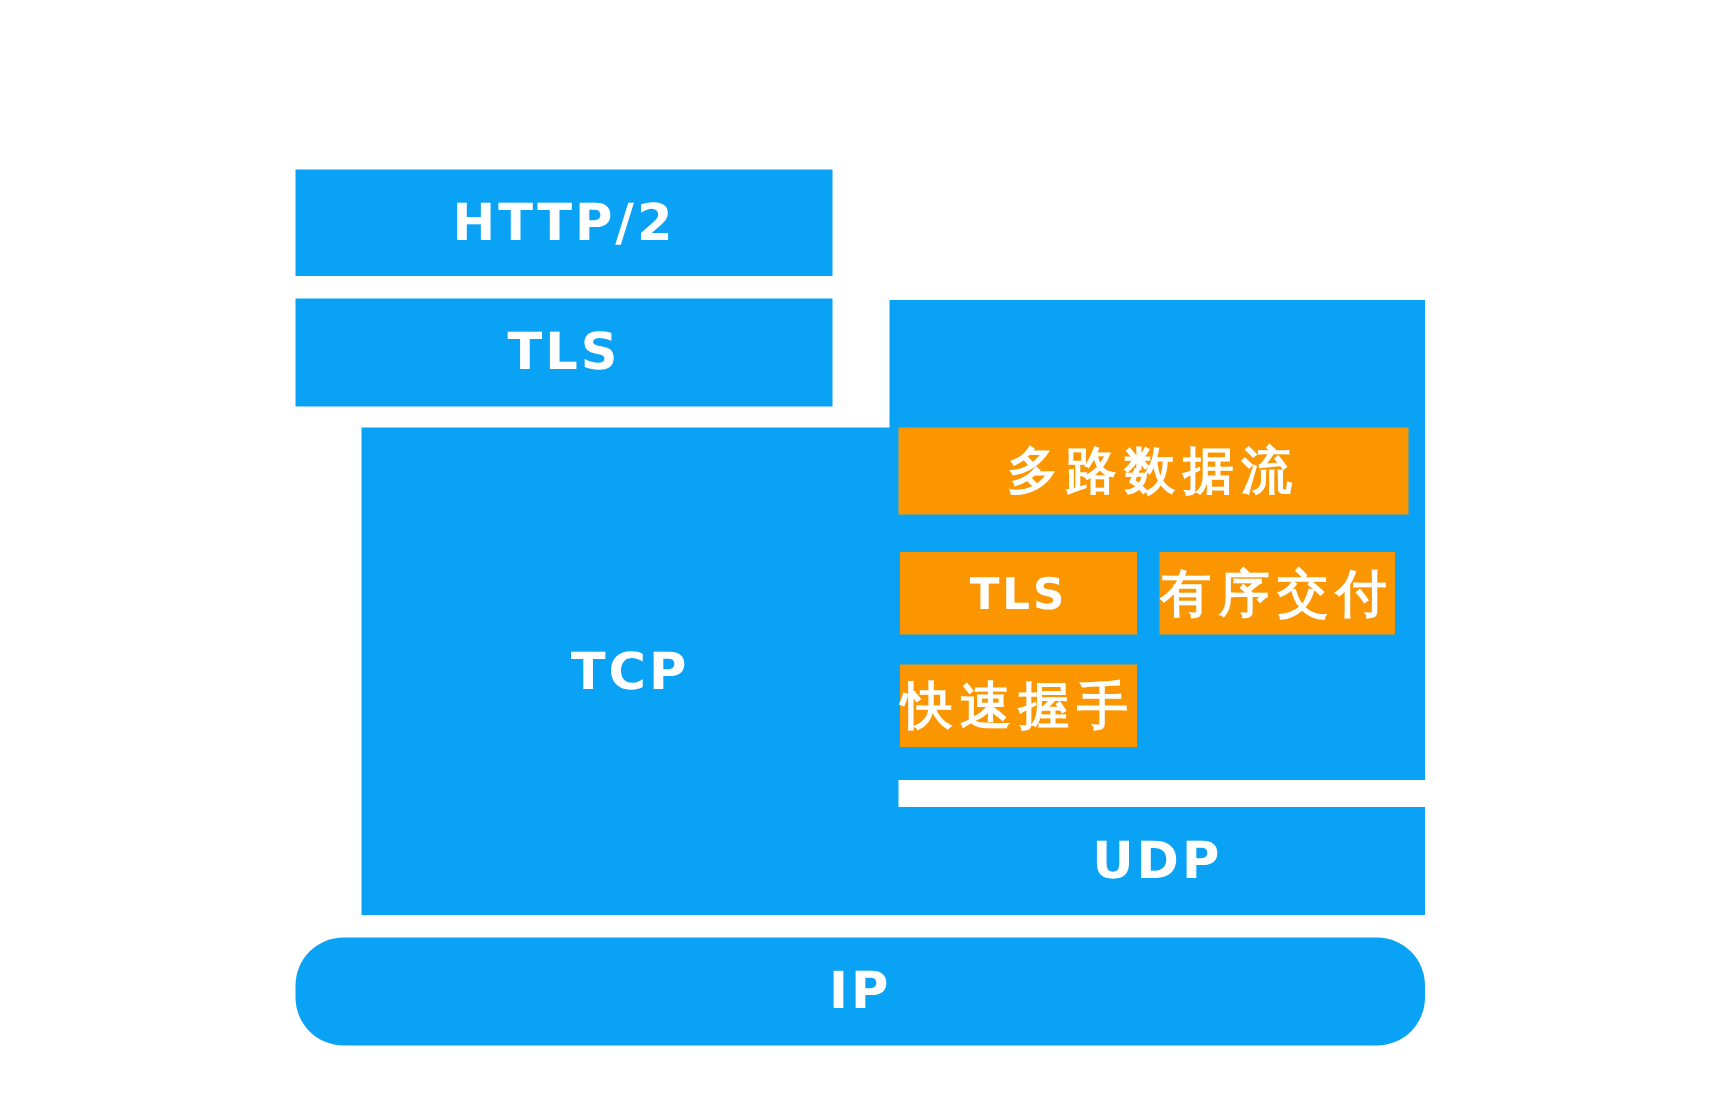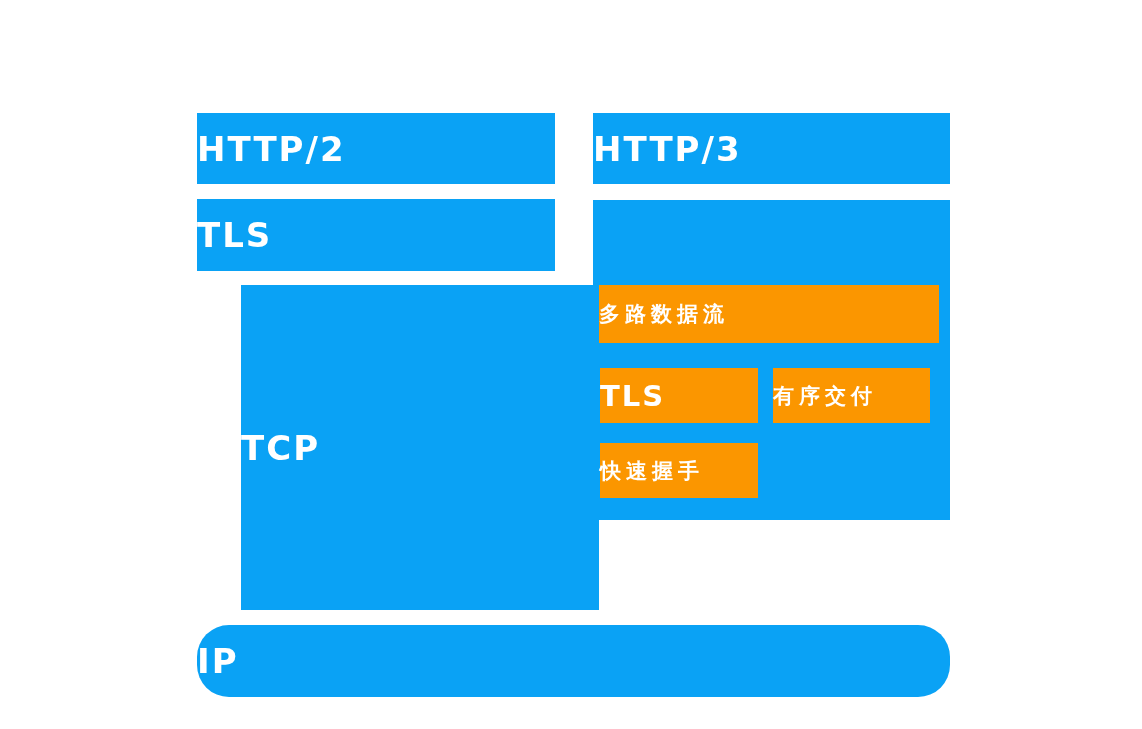--- a/index.html
+++ b/index.html
@@ -12,30 +12,31 @@
     position: relative;
     width: 1142px;
     height: 729px;
     background: #ffffff;
     overflow: hidden;
   }
   .box {
     position: absolute;
     display: flex;
     align-items: center;
+    justify-content: center;
     color: #ffffff;
     font-weight: 700;
     box-sizing: border-box;
   }
   .blue   { background: #0aa2f5; }
   .orange { background: #fb9600; }
 
   .lbl-big   { font-size: 34px; letter-spacing: 2px; }
   .lbl-mid   { font-size: 29px; letter-spacing: 2px; }
-  .lbl-cjk   { font-size: 21px; letter-spacing: 5px; }
+  .lbl-cjk   { font-size: 34px; letter-spacing: 5px; }
 
   
   .http2-box { left: 197px; top: 113px; width: 358px; height: 71px; }
   .tls-box   { left: 197px; top: 199px; width: 358px; height: 72px; }
   .tcp-box   { left: 197px; top: 285px; width: 358px; height: 325px; margin-left: 44px; }
 
   
   .http3-box { left: 593px; top: 113px; width: 357px; height: 71px; }
   .quic-box  { left: 593px; top: 200px; width: 357px; height: 320px; display: block; }
   .quic-title {
@@ -68,38 +69,38 @@
   <div class="box blue http2-box">
     <span class="lbl-big">HTTP/2</span>
   </div>
   <div class="box blue tls-box">
     <span class="lbl-big">TLS</span>
   </div>
   <div class="box blue tcp-box">
     <span class="lbl-big">TCP</span>
   </div>
 
-  <div class="box blue http3-box">
-    <span class="lbl-big">HTTP/3</span>
-  </div>
 
   <div class="box blue quic-box">
 
     <div class="box orange multiplex-box">
       <span class="lbl-cjk">多路数据流</span>
     </div>
     <div class="box orange quic-tls-box">
       <span class="lbl-mid">TLS</span>
     </div>
     <div class="box orange ordered-box">
       <span class="lbl-cjk">有序交付</span>
     </div>
     <div class="box orange handshake-box">
       <span class="lbl-cjk">快速握手</span>
     </div>
   </div>
 
+  <div class="box blue udp-box">
+    <span class="lbl-big">UDP</span>
+  </div>
 
   <div class="box blue ip-box">
     <span class="lbl-big">IP</span>
   </div>
 
 </div>
 
 </body></html>

